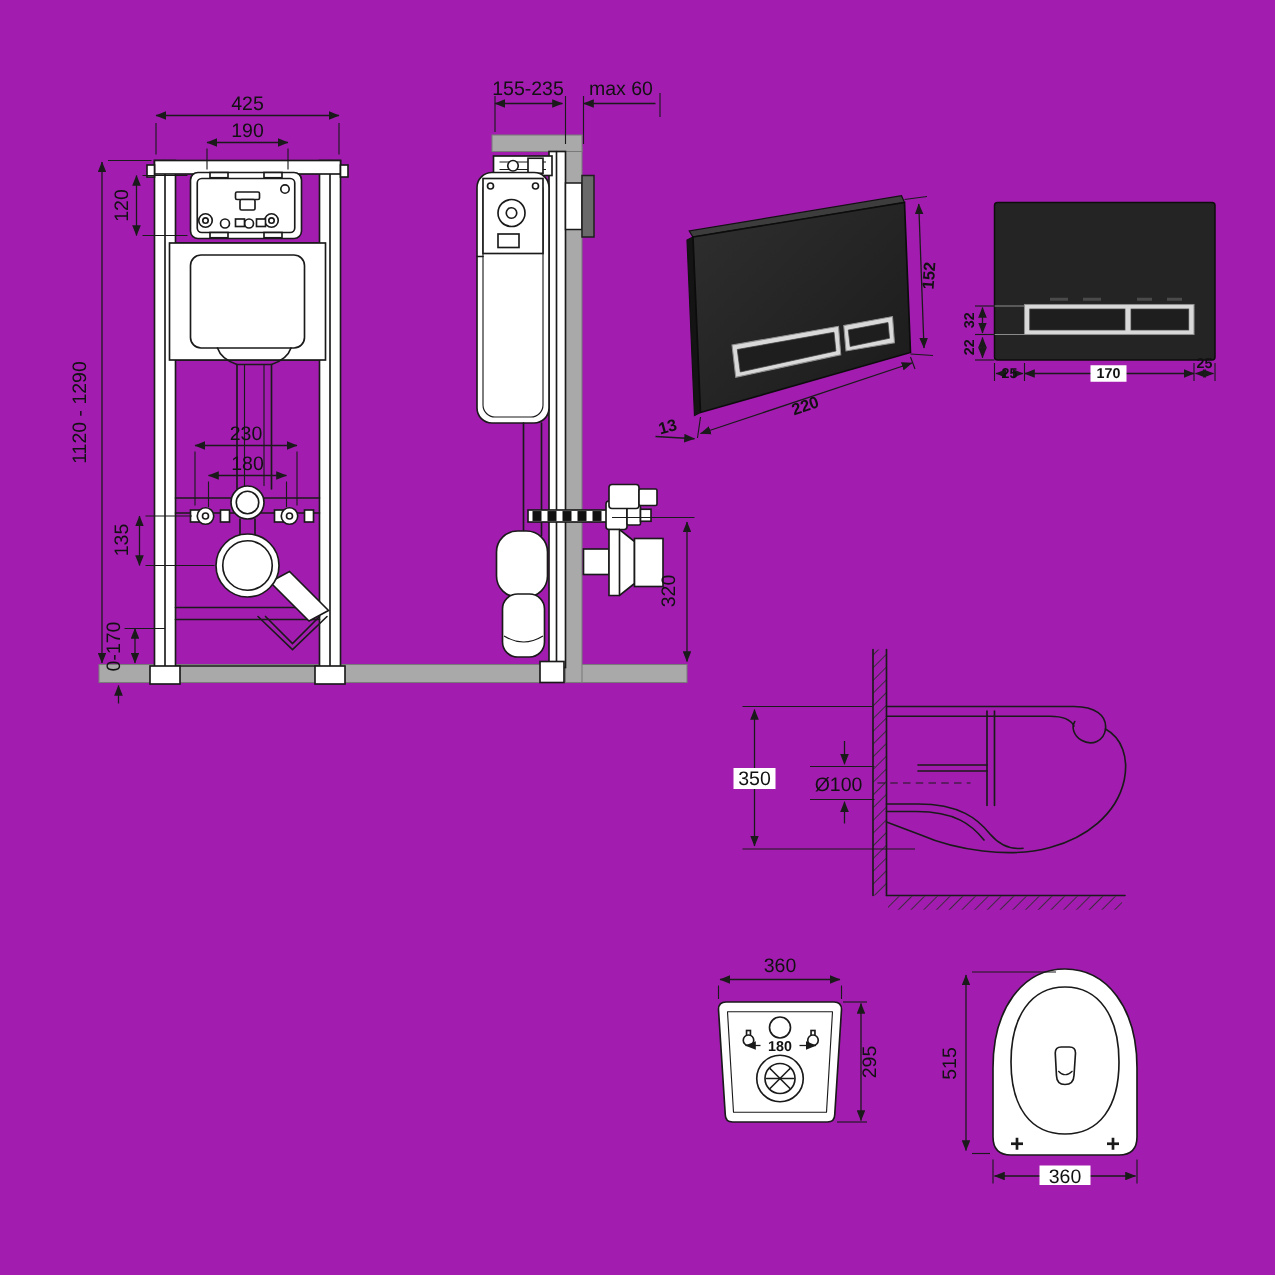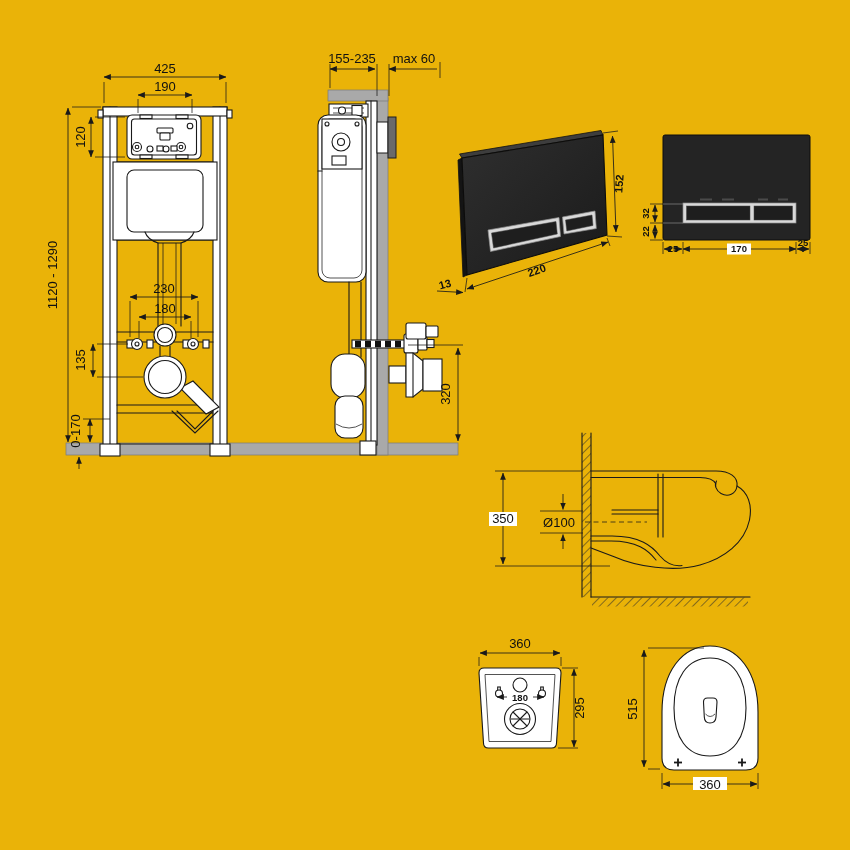--- a/index.html
+++ b/index.html
@@ -1,16 +1,16 @@
 <!DOCTYPE html>
 <html><head>
 <meta charset="utf-8">
 <style>
   html,body{margin:0;padding:0;background:#ffffff;}
-  .stage{position:relative;width:850px;height:850px;background:#eab308;overflow:hidden;}
+  .stage{position:relative;width:850px;height:850px;background:#a21caf;overflow:hidden;}
   svg{position:absolute;left:0;top:0;}
   .ln{stroke:#1a1a1a;stroke-width:1.1;fill:none;stroke-linecap:round;}
   .lnf{stroke:#1a1a1a;stroke-width:1.1;fill:#ffffff;}
   .thin{stroke:#1a1a1a;stroke-width:0.75;fill:none;}
   .dim{stroke:#1a1a1a;stroke-width:0.85;fill:none;}
   .gray{fill:#a9a9a9;stroke:#7a7a7a;stroke-width:0.7;}
   .dt{font-family:"Liberation Sans",sans-serif;font-size:13px;fill:#111;text-anchor:middle;}
   .dtb{font-family:"Liberation Sans",sans-serif;font-size:11px;font-weight:700;fill:#111;text-anchor:middle;}
   .dts{font-family:"Liberation Sans",sans-serif;font-size:9.5px;font-weight:700;fill:#111;text-anchor:middle;}
   .plate{fill:#242424;stroke:#0d0d0d;stroke-width:1;}

